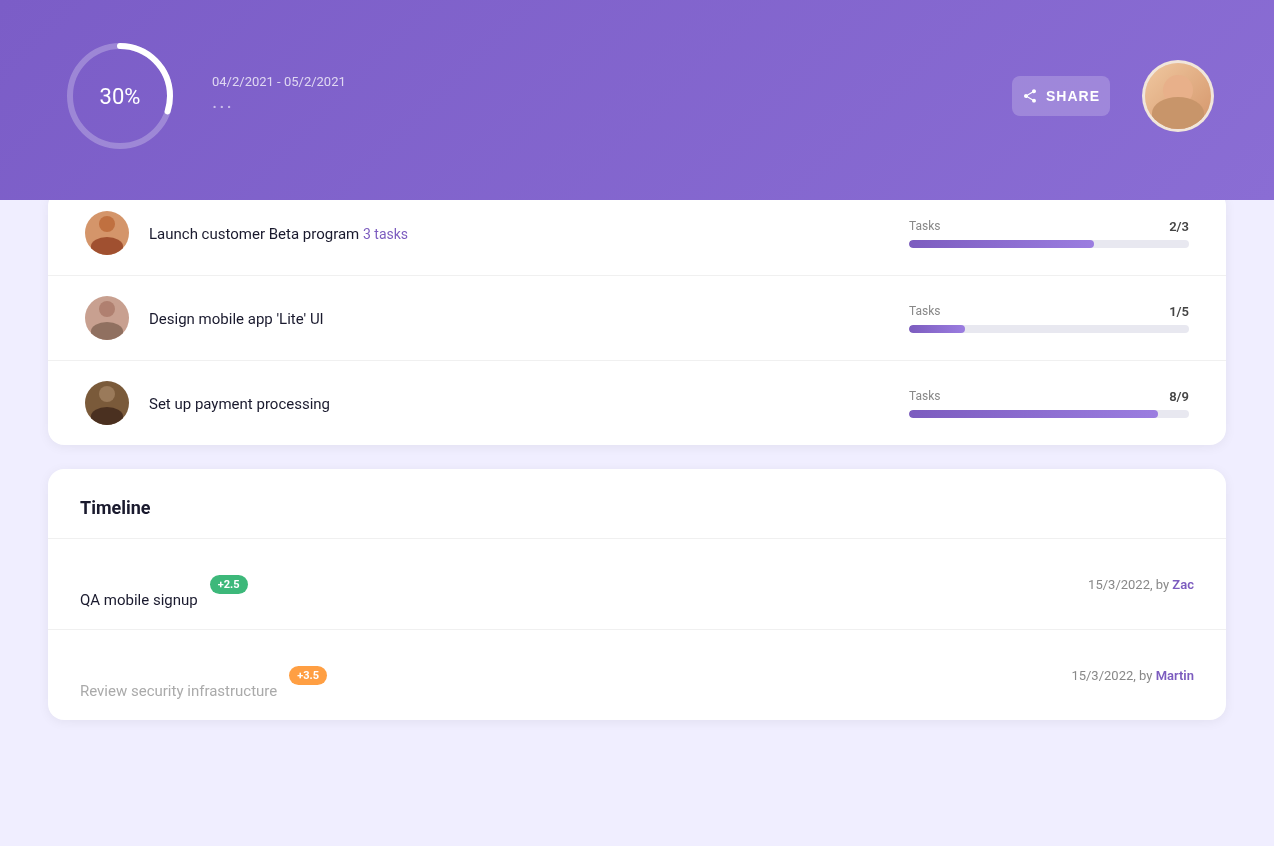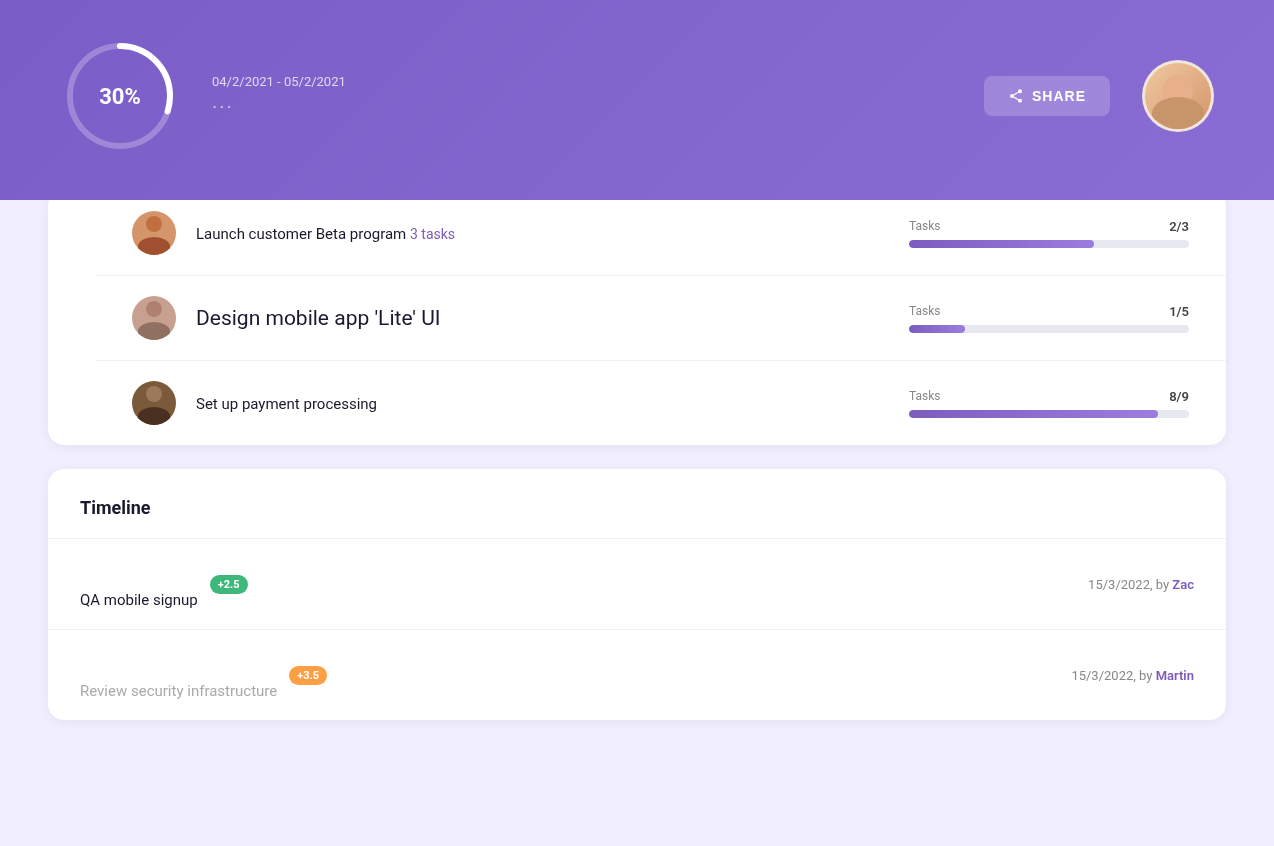--- a/index.html
+++ b/index.html
@@ -48,21 +48,21 @@
       stroke-dasharray: 314;
       stroke-dashoffset: 220; 
     }
     .progress-label {
       position: absolute;
       top: 50%;
       left: 50%;
       transform: translate(-50%, -50%);
       color: #ffffff;
       font-size: 22px;
-      font-weight: 700;
+      font-weight: 400;
     }
 
     
     .header-info {
       flex: 1;
     }
     .header-date {
       color: rgba(255,255,255,0.75);
       font-size: 13px;
       margin-bottom: 6px;
@@ -83,21 +83,21 @@
       letter-spacing: 2px;
       cursor: pointer;
     }
 
     
     .share-btn {
       background: rgba(255,255,255,0.2);
       border: none;
       border-radius: 8px;
       color: #ffffff;
-      padding: 12px 24px;
+      padding: 12px 10px;
       font-size: 14px;
       font-weight: 600;
       cursor: pointer;
       display: flex;
       align-items: center;
       gap: 8px;
       letter-spacing: 1px;
     }
     .share-icon-svg {
       width: 16px;
@@ -184,21 +184,20 @@
       cursor: pointer;
     }
 
     
     .target-row {
       display: flex;
       align-items: center;
       padding: 20px 37px;
       border-top: 1px solid #f0f0f0;
       gap: 20px;
-      margin-left: 47px;
     }
     .target-avatar {
       width: 44px;
       height: 44px;
       border-radius: 50%;
       flex-shrink: 0;
       overflow: hidden;
       position: relative;
     }
     .ta-head {
@@ -370,21 +369,21 @@
         </div>
       </div>
     </div>
 
     <div class="target-row">
       <div class="target-avatar" style="background:#c8a090;">
         <div class="ta-head" style="background:#b08070;"></div>
         <div class="ta-body" style="background:#907060;"></div>
       </div>
       <div class="target-info">
-        <span style="font-size:21px;color:#1a1a2e;">Design mobile app 'Lite' UI</span>
+        <span style="font-size:15px;color:#1a1a2e;">Design mobile app 'Lite' UI</span>
       </div>
       <div class="target-tasks">
         <div class="tasks-header-row">
           <span class="tasks-label">Tasks</span>
           <span class="tasks-count">1/5</span>
         </div>
         <div class="progress-bar-track">
           <div class="progress-bar-fill" style="width:20%;"></div>
         </div>
       </div>

